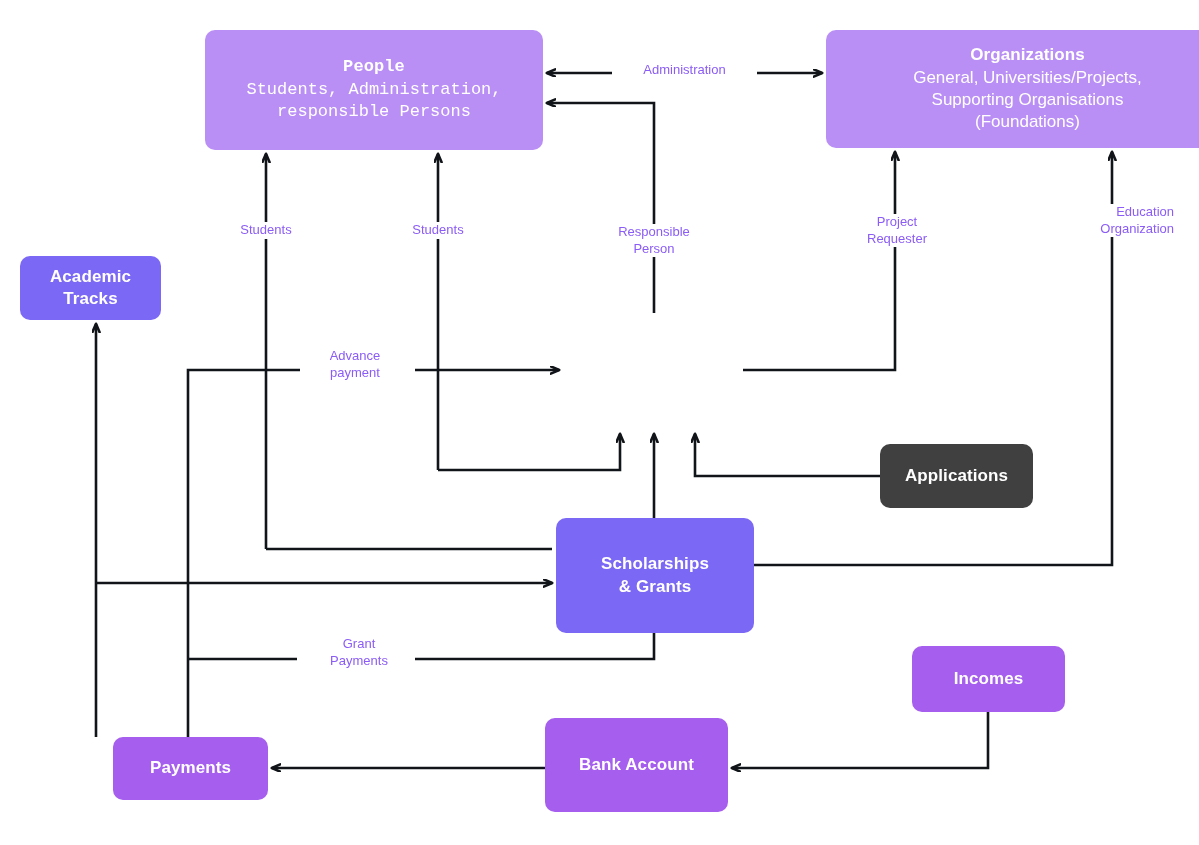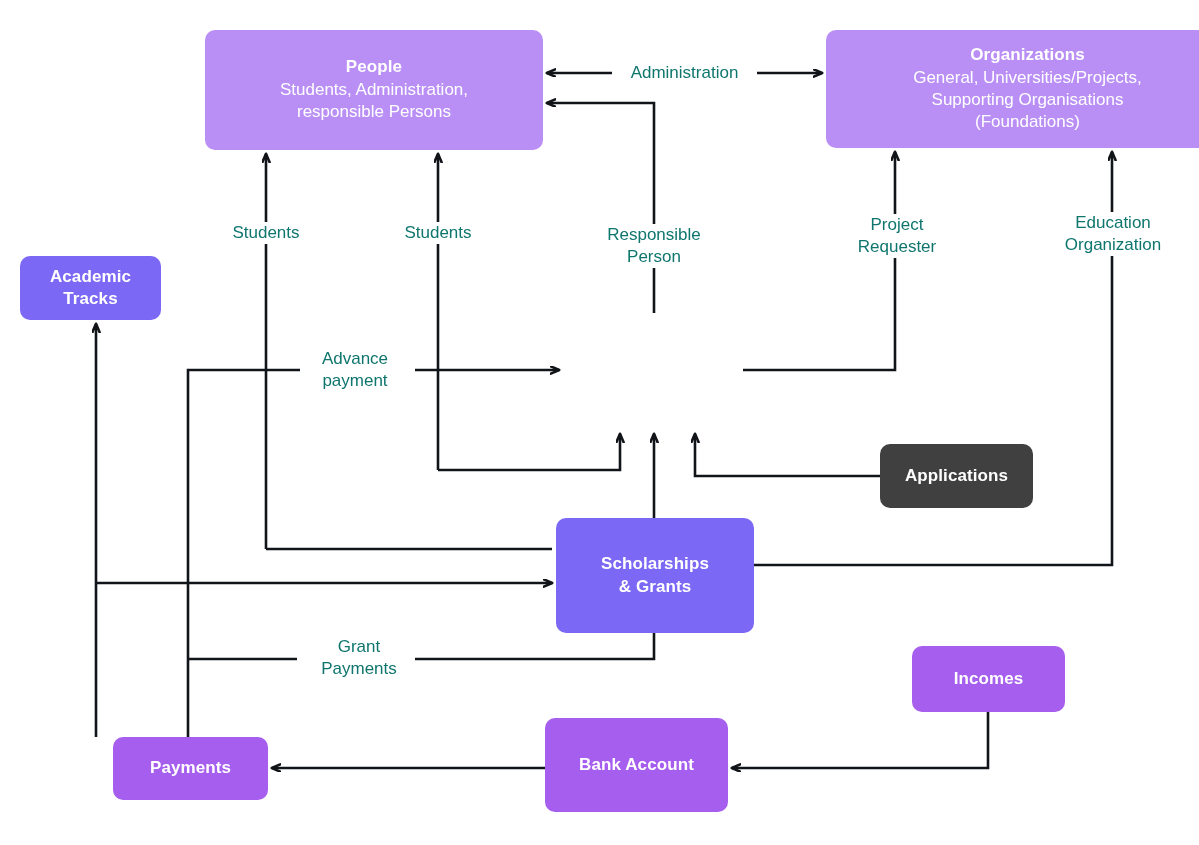--- a/index.html
+++ b/index.html
@@ -4,21 +4,21 @@
 <style>
   html,body{margin:0;padding:0;background:#ffffff;}
   body{width:1199px;height:845px;font-family:"Liberation Sans",sans-serif;}
   #stage{position:relative;width:1199px;height:845px;overflow:hidden;background:#fff;}
   svg#wires{position:absolute;left:0;top:0;width:1199px;height:845px;}
   .node{position:absolute;border-radius:10px;display:flex;align-items:center;justify-content:center;
         text-align:center;color:#ffffff;box-sizing:border-box;}
   .node .ttl{font-weight:bold;font-size:17px;line-height:1.32;letter-spacing:.1px;}
   .node .sub{font-weight:400;font-size:17px;line-height:1.32;}
   .node .stack{padding:2px 10px;}
-  .edge-label{position:absolute;color:#0f766e;font-size:17px;line-height:1.28;text-align:center;
+  .edge-label{position:absolute;color:#8b5cf6;font-size:13px;line-height:1.28;text-align:center;
         font-weight:400;white-space:pre-line;background:#fff;padding:0 6px;box-sizing:border-box;}
 </style>
 </head>
 <body>
 
 <div id="stage" style="background: rgb(255, 255, 255);">
 
   <svg id="wires" viewBox="0 0 1199 845" xmlns="http://www.w3.org/2000/svg">
     <defs>
       <marker id="ah" markerWidth="11" markerHeight="11" refX="9.2" refY="4" orient="auto" markerUnits="userSpaceOnUse">
@@ -57,21 +57,21 @@
 
       <path d="M 188,659 L 297,659"></path>
       <path d="M 412,659 L 654,659 L 654,617" marker-end="url(#ah)"></path>
 
       <path d="M 545,768 L 272,768" marker-end="url(#ah)"></path>
 
       <path d="M 988,712 L 988,768 L 732,768" marker-end="url(#ah)"></path>
     </g>
   </svg>
 
-  <div class="node" id="n-people" style="left: 205px; top: 30px; width: 338px; height: 120px; background: rgb(186, 143, 245);">
+  <div class="node" id="n-people" style="left: 205px; top: 30px; width: 338px; height: 120px; background: rgb(186, 143, 245); font-family: Liberation Mono, monospace;">
     <div class="stack">
       <div class="ttl" style="white-space: pre-line;">People</div>
       <div class="sub" style="white-space: pre-line;">Students, Administration,
 responsible Persons</div>
     </div>
   </div>
 
   <div class="node" id="n-organizations" style="left: 826px; top: 30px; width: 403px; height: 118px; background: rgb(186, 143, 245);">
     <div class="stack">
       <div class="ttl" style="white-space: pre-line;">Organizations</div>
@@ -120,20 +120,20 @@
     </div>
   </div>
 
   <div class="edge-label" id="l-0" style="left: 612px; top: 62px; width: 145px;">Administration</div>
   <div class="edge-label" id="l-1" style="left: 218px; top: 222px; width: 96px;">Students</div>
   <div class="edge-label" id="l-2" style="left: 390px; top: 222px; width: 96px;">Students</div>
   <div class="edge-label" id="l-3" style="left: 589px; top: 214px; width: 130px; margin-top: 10px;">Responsible
 Person</div>
   <div class="edge-label" id="l-4" style="left: 840px; top: 214px; width: 114px;">Project
 Requester</div>
-  <div class="edge-label" id="l-5" style="left: 1046px; top: 212px; width: 134px;">Education
+  <div class="edge-label" id="l-5" style="left: 1046px; top: 204px; width: 134px; text-align: right;">Education
 Organization</div>
   <div class="edge-label" id="l-6" style="left: 302px; top: 348px; width: 106px; text-align: center;">Advance
 payment</div>
   <div class="edge-label" id="l-7" style="left: 303px; top: 636px; width: 112px;">Grant
 Payments</div>
 
 </div>
 
 </body></html>

